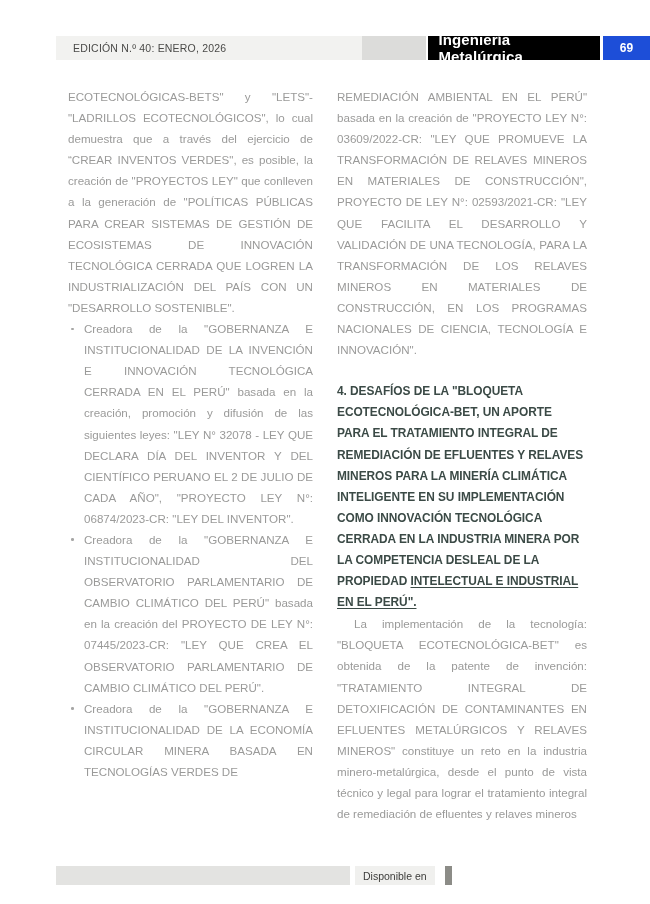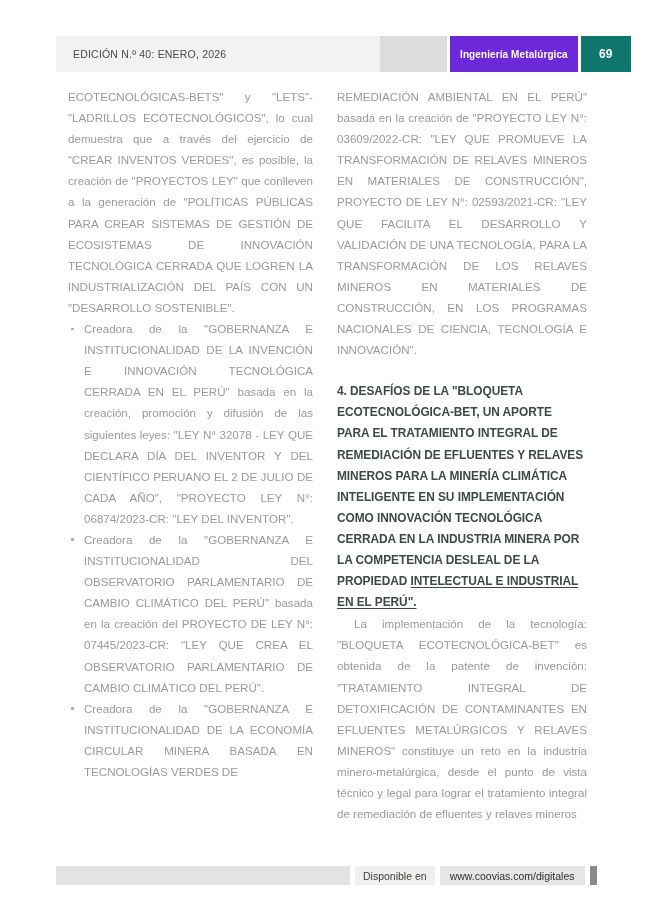--- a/index.html
+++ b/index.html
@@ -14,21 +14,21 @@
     font-family: "Liberation Sans", sans-serif;
     -webkit-font-smoothing: antialiased;
   }
 
   
   .page-header {
     position: absolute;
     left: 56px;
     top: 36px;
     width: 594px;
-    height: 36px;
+    height: 24px;
     display: flex;
     align-items: stretch;
     border-radius: 12px;
   }
   .header-edition {
     background: #f2f2f0;
     color: #4a4a48;
     font-size: 10.5px;
     letter-spacing: 0.2px;
     display: flex;
@@ -39,32 +39,32 @@
   }
   .header-spacer {
     background: #dcdcda;
     width: 67px;
   }
   .header-gap {
     width: 3px;
     background: #ffffff;
   }
   .header-section {
-    background: #6d28d9;
+    background: #000000;
     color: #ffffff;
-    font-size: 10px;
+    font-size: 15px;
     font-weight: bold;
     display: flex;
     align-items: center;
     justify-content: center;
     padding: 0 10px;
     letter-spacing: 0.1px;
   }
   .header-pagenum {
-    background: #0f766e;
+    background: #1d4ed8;
     color: #ffffff;
     font-size: 12px;
     font-weight: bold;
     display: flex;
     align-items: center;
     justify-content: center;
     width: 50px;
     margin-left: 3px;
   }
 
@@ -205,15 +205,14 @@
     <p class="para indent">La implementación de la tecnología: "BLOQUETA ECOTECNOLÓGICA-BET" es obtenida de la patente de invención: "TRATAMIENTO INTEGRAL DE DETOXIFICACIÓN DE CONTAMINANTES EN EFLUENTES METALÚRGICOS Y RELAVES MINEROS" constituye un reto en la industria minero-metalúrgica, desde el punto de vista técnico y legal para lograr el tratamiento integral de remediación de efluentes y relaves mineros</p>
   </div>
 
 </div>
 
 <div class="page-footer">
   <div class="footer-bar"></div>
   <div class="footer-gap"></div>
   <div class="footer-label">Disponible en</div>
   <div class="footer-gap"></div>
-  <div class="footer-url">www.coovias.com/digitales</div>
   <div class="footer-block"></div>
 </div>
 
 </body></html>

